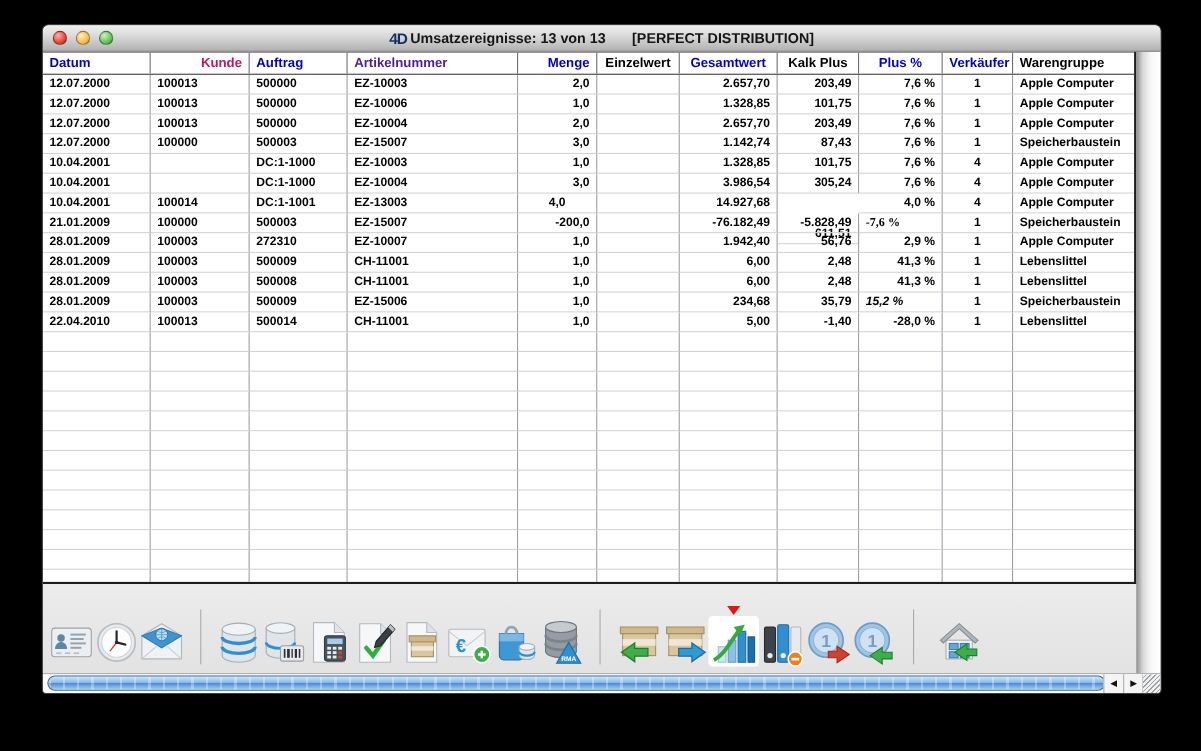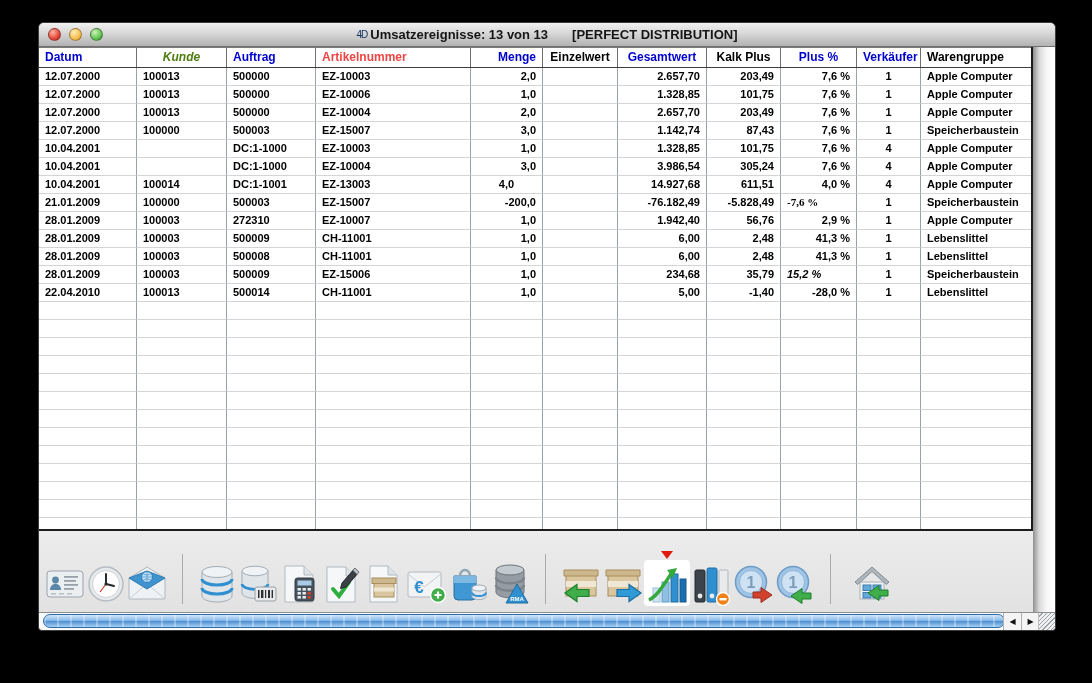--- a/index.html
+++ b/index.html
@@ -20,21 +20,21 @@
   }
   .lights{position:absolute;left:9px;top:5px;display:flex;gap:8px;}
   .light{width:13px;height:13px;border-radius:50%;box-sizing:border-box;border:1px solid rgba(0,0,0,.35);}
   .light.red{background:radial-gradient(circle at 35% 30%,#ffb3a6,#e4473a 60%,#b5271c);}
   .light.yellow{background:radial-gradient(circle at 35% 30%,#ffeebd,#f5bf4f 60%,#c98f1d);}
   .light.green{background:radial-gradient(circle at 35% 30%,#d2f3b9,#61c554 60%,#368c25);}
   .title{
     position:absolute;left:0;right:0;top:0;height:23px;display:flex;align-items:center;justify-content:center;
     font-size:13px;font-weight:bold;color:#151515;white-space:nowrap;
   }
-  .fourd-logo{font-weight:400;color:#10305e;font-size:10px;margin-right:3px;letter-spacing:-1px;}
+  .fourd-logo{font-weight:700;color:#10305e;font-size:14px;margin-right:3px;letter-spacing:-1px;}
   .env-label{margin-left:24px;}
   
   .main{flex:1 1 auto;display:flex;min-height:0;}
   .left-col{width:994px;flex:0 0 994px;display:flex;flex-direction:column;min-height:0;}
   .right-gutter{
     flex:1 1 auto;
     background:linear-gradient(90deg,#8f8f8f 0,#d9d9d9 28%,#f7f7f7 60%,#ffffff 100%);
   }
   
   .table{
@@ -114,23 +114,23 @@
       <span class="env-label">[PERFECT DISTRIBUTION]</span>
     </div>
   </div>
 
   <div class="main">
     <div class="left-col">
 
       <div class="table">
         <div class="thead">
             <div class="th" style="width: 98px; text-align: left; color: rgb(0, 0, 204);">Datum</div>
-            <div class="th" style="width: 90px; text-align: center; color: #4d7c0f; font-style: italic;">Kunde</div>
+            <div class="th" style="width: 90px; text-align: right; color: #be185d;">Kunde</div>
             <div class="th" style="width: 89px; text-align: left; color: rgb(0, 0, 204);">Auftrag</div>
-            <div class="th" style="width: 155px; text-align: left; color: #ef4444;">Artikelnummer</div>
+            <div class="th" style="width: 155px; text-align: left; color: #4c1d95;">Artikelnummer</div>
             <div class="th" style="width: 72px; text-align: right; color: rgb(0, 0, 204);">Menge</div>
             <div class="th" style="width: 75px; text-align: center; color: rgb(0, 0, 0);">Einzelwert</div>
             <div class="th" style="width: 89px; text-align: center; color: rgb(0, 0, 204);">Gesamtwert</div>
             <div class="th" style="width: 74px; text-align: center; color: rgb(0, 0, 0);">Kalk Plus</div>
             <div class="th" style="width: 76px; text-align: center; color: rgb(0, 0, 204);">Plus %</div>
             <div class="th" style="width: 64px; text-align: right; color: rgb(0, 0, 204);">Verkäufer</div>
             <div class="th" style="width: 112px; text-align: left; color: rgb(0, 0, 0);">Warengruppe</div>
           </div>
         <div class="tbody">
             <div class="tr">
@@ -212,21 +212,21 @@
               <div class="td" style="width: 112px; text-align: left;">Apple Computer</div>
             </div>
             <div class="tr">
               <div class="td" style="width: 98px; text-align: left;">10.04.2001</div>
               <div class="td" style="width: 90px; text-align: left;">100014</div>
               <div class="td" style="width: 89px; text-align: left;">DC:1-1001</div>
               <div class="td" style="width: 155px; text-align: left;">EZ-13003</div>
               <div class="td" style="width: 72px; text-align: center;">4,0</div>
               <div class="td" style="width: 75px; text-align: right;"></div>
               <div class="td" style="width: 89px; text-align: right;">14.927,68</div>
-              <div class="td" style="width: 74px; text-align: right;">611,51</div>
+              <div class="td" style="width: 74px; text-align: right; margin-top: 28px;">611,51</div>
               <div class="td" style="width: 76px; text-align: right;">4,0 %</div>
               <div class="td" style="width: 64px; text-align: center;">4</div>
               <div class="td" style="width: 112px; text-align: left;">Apple Computer</div>
             </div>
             <div class="tr">
               <div class="td" style="width: 98px; text-align: left;">21.01.2009</div>
               <div class="td" style="width: 90px; text-align: left;">100000</div>
               <div class="td" style="width: 89px; text-align: left;">500003</div>
               <div class="td" style="width: 155px; text-align: left;">EZ-15007</div>
               <div class="td" style="width: 72px; text-align: right;">-200,0</div>

